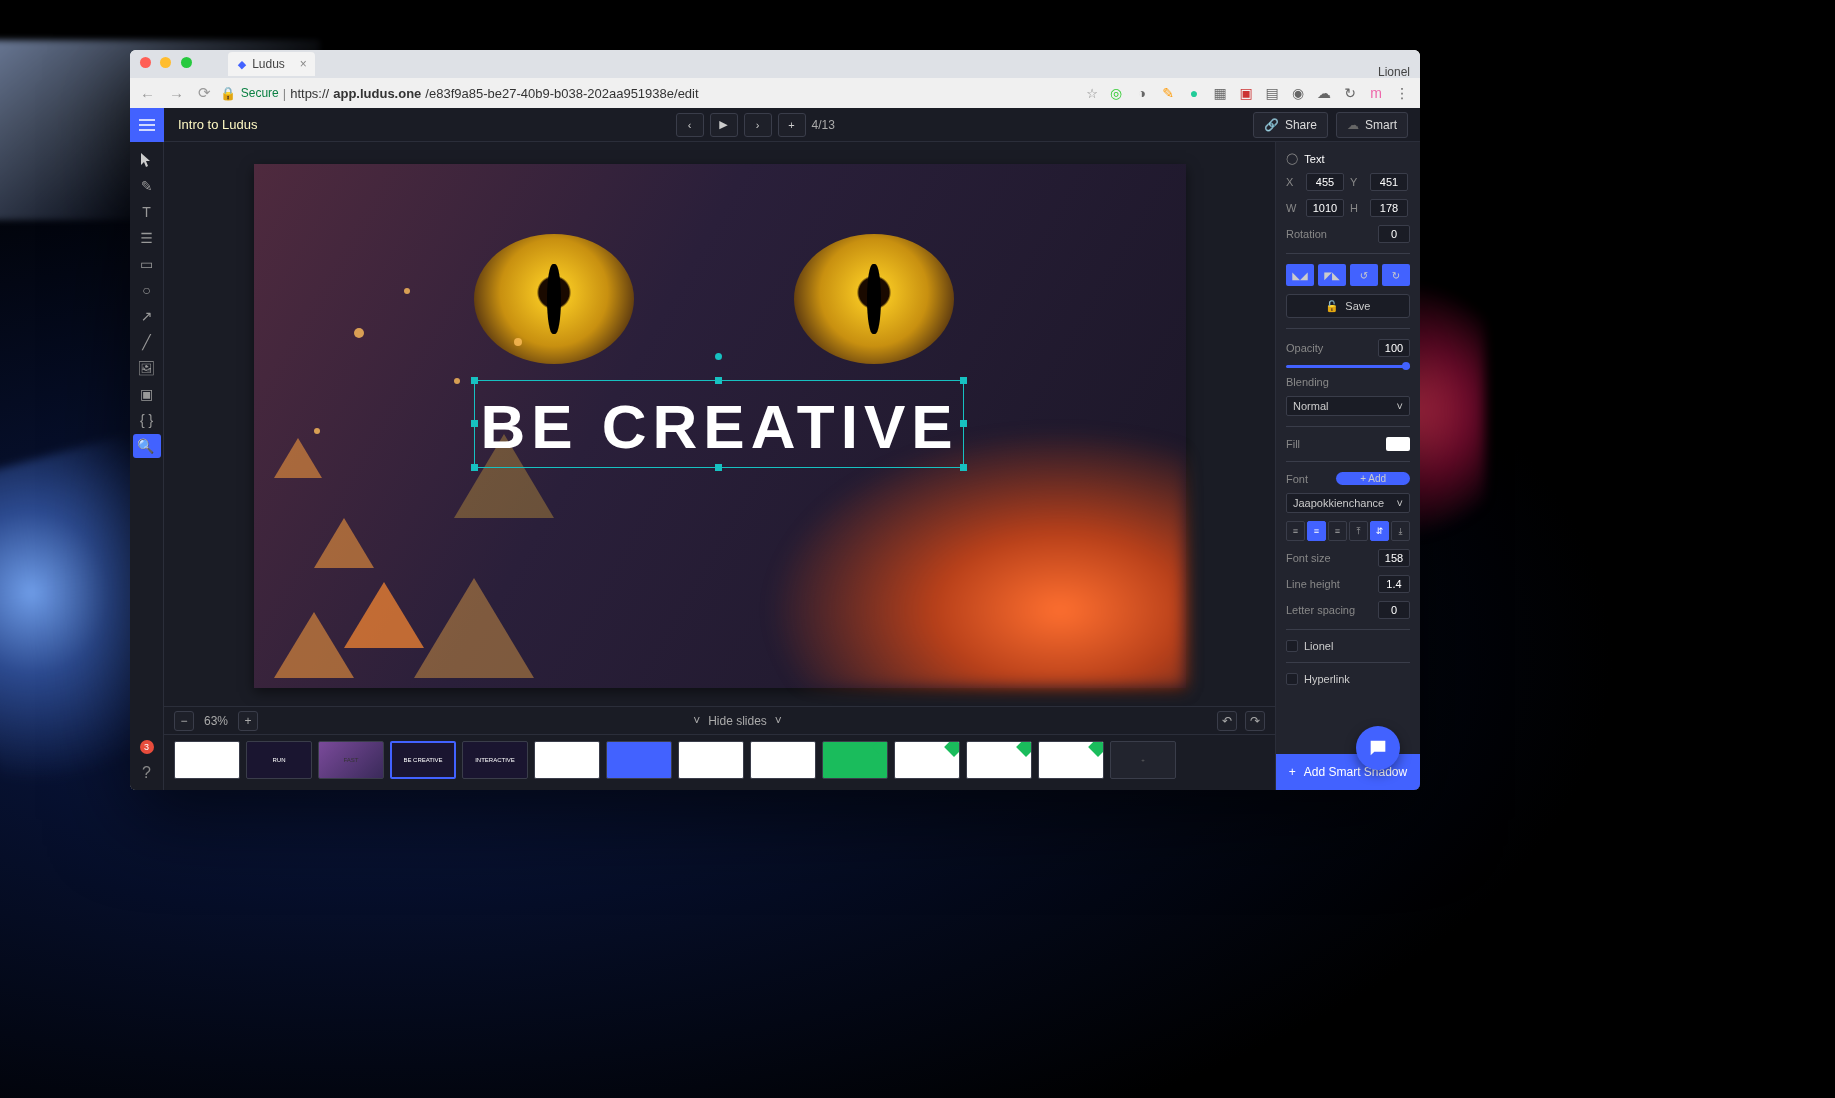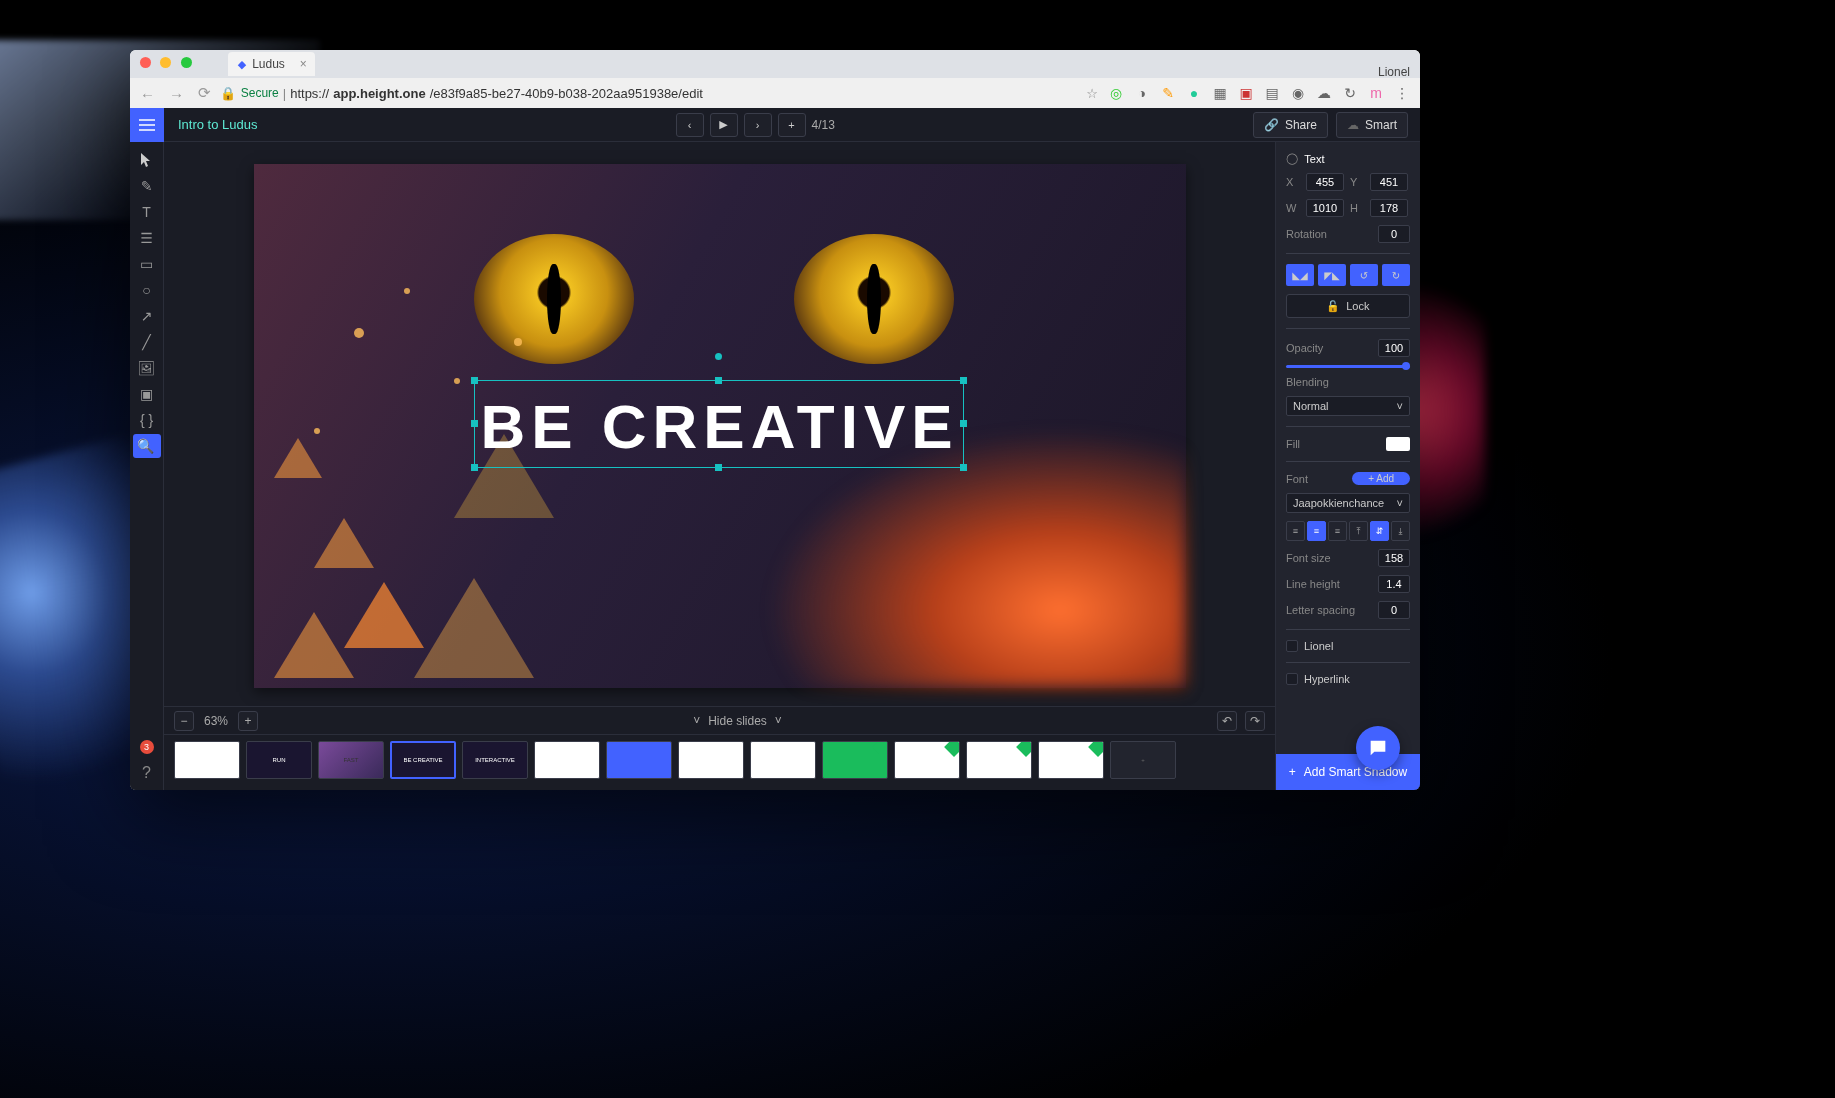--- a/index.html
+++ b/index.html
@@ -17,21 +17,21 @@
 .addrbar .nav-btns{display:flex;gap:14px;color:#999;font-size:15px;}
 .url{flex:1;display:flex;align-items:center;gap:4px;overflow:hidden;white-space:nowrap;}
 .secure{color:#0b8043;font-size:12px;}
 .star{color:#888;}
 .ext-icons{display:flex;gap:10px;align-items:center;font-size:14px;}
 .ext-icons span{width:16px;height:16px;display:flex;align-items:center;justify-content:center;color:#666;}
 .profile{font-size:12px;color:#444;}
 .app{flex:1;display:flex;flex-direction:column;background:#1a1c25;color:#fff;}
 .topbar{height:34px;background:#1a1c25;display:flex;align-items:center;padding-right:12px;border-bottom:1px solid #2b2e3a;}
 .menu-btn{width:34px;height:34px;background:#4262ff;display:flex;align-items:center;justify-content:center;}
-.presname{font-size:13px;margin-left:14px;color:#5eead4;}
+.presname{font-size:13px;margin-left:14px;color:#fef9c3;}
 .nav-center{margin-left:auto;display:flex;align-items:center;gap:6px;}
 .nav-center .ibtn,.topbar .ibtn{width:28px;height:24px;border:1px solid #3a3d4a;border-radius:3px;display:flex;align-items:center;justify-content:center;background:#1e2029;color:#ccc;font-size:11px;}
 .counter{font-size:12px;color:#aaa;margin-left:0;}
 .topright{margin-left:auto;display:flex;gap:8px;align-items:center;}
 .share-btn,.save-btn{height:26px;display:flex;align-items:center;gap:6px;padding:0 10px;border:1px solid #3a3d4a;border-radius:3px;background:#22242e;font-size:12px;color:#ddd;}
 .workarea{flex:1;display:flex;min-height:0;}
 .toolbar{width:34px;background:#1a1c25;border-right:1px solid #2b2e3a;display:flex;flex-direction:column;align-items:center;padding-top:6px;gap:2px;}
 .tool{width:28px;height:24px;display:flex;align-items:center;justify-content:center;color:#999;border-radius:3px;font-size:14px;}
 .tool.active{background:#4262ff;color:#fff;}
 .canvas-area{flex:1;display:flex;align-items:center;justify-content:center;padding:10px 6px 6px;overflow:hidden;}
@@ -68,21 +68,21 @@
 .inp{background:#1a1c25;border:1px solid #3a3d4a;border-radius:2px;padding:2px 4px;color:#fff;font-size:11px;width:38px;text-align:center;}
 .inp.w{width:32px;}
 .divider{border-top:1px solid #3a3d4a;margin:2px 0;}
 .flip-row{display:flex;gap:4px;}
 .flip-btn{flex:1;height:22px;background:#4262ff;border-radius:2px;display:flex;align-items:center;justify-content:center;font-size:10px;}
 .lock-btn{height:24px;border:1px solid #3a3d4a;border-radius:3px;background:#1a1c25;display:flex;align-items:center;justify-content:center;gap:6px;}
 .slider{height:3px;background:#4262ff;border-radius:2px;position:relative;}
 .slider::after{content:"";position:absolute;right:0;top:-3px;width:8px;height:8px;background:#4262ff;border-radius:50%;}
 .select{background:#1a1c25;border:1px solid #3a3d4a;border-radius:2px;padding:3px 6px;display:flex;justify-content:space-between;align-items:center;}
 .swatch{width:24px;height:14px;background:#fff;border-radius:2px;}
-.add-pill{background:#4262ff;border-radius:999px;padding:1px 16px;font-size:10px;display:flex;align-items:center;gap:2px;}
+.add-pill{background:#4262ff;border-radius:999px;padding:1px 24px;font-size:10px;display:flex;align-items:center;gap:2px;}
 .align-row{display:flex;gap:2px;}
 .align-btn{width:20px;height:20px;border:1px solid #3a3d4a;border-radius:2px;display:flex;align-items:center;justify-content:center;font-size:9px;color:#aaa;}
 .align-btn.active{background:#4262ff;color:#fff;border-color:#4262ff;}
 .check-row{display:flex;align-items:center;gap:6px;}
 .checkbox{width:12px;height:12px;border:1px solid #3a3d4a;border-radius:2px;background:#1a1c25;}
 .add-smart{height:36px;background:#4262ff;display:flex;align-items:center;justify-content:center;gap:8px;color:#fff;font-size:12px;margin:-10px;margin-top:auto;}
 .sidebar-bottom{width:34px;background:#1a1c25;border-right:1px solid #2b2e3a;display:flex;flex-direction:column;align-items:center;justify-content:flex-end;padding-bottom:8px;gap:10px;}
 .notif{width:14px;height:14px;background:#e74c3c;border-radius:50%;color:#fff;font-size:9px;display:flex;align-items:center;justify-content:center;}
 .chat-bubble{position:absolute;right:20px;bottom:20px;width:44px;height:44px;background:#4262ff;border-radius:50%;display:flex;align-items:center;justify-content:center;color:#fff;font-size:20px;box-shadow:0 4px 12px rgba(0,0,0,.4);}
 .main-col{flex:1;display:flex;flex-direction:column;min-width:0;}
@@ -112,21 +112,21 @@
     <div class="nav-btns">
       <span>←</span>
       <span>→</span>
       <span>⟳</span>
     </div>
     <div class="url">
       <span style="color:#0b8043;">🔒</span>
       <span class="secure">Secure</span>
       <span style="color:#888;">|</span>
       <span>https://</span>
-        <b>app.height.one</b>
+        <b>app.ludus.one</b>
         <span>/e83f9a85-be27-40b9-b038-202aa951938e/edit</span>
     </div>
     <span class="star">☆</span>
     <div class="ext-icons">
       <span style="color:#3c3;">◎</span>
       <span>◑</span>
       <span style="color:#f90;">✎</span>
       <span style="color:#2c9;">●</span>
       <span>▦</span>
       <span style="color:#c33;">▣</span>
@@ -288,21 +288,21 @@
         </div>
         <div class="divider"></div>
         <div class="flip-row">
           <div class="flip-btn">◣◢</div>
           <div class="flip-btn">◤◣</div>
           <div class="flip-btn">↺</div>
           <div class="flip-btn">↻</div>
         </div>
         <div class="lock-btn">
           <span>🔓</span>
-          <span>Lock</span>
+          <span>Save</span>
         </div>
         <div class="divider"></div>
         <div class="row">
           <span class="lbl-wide">Opacity</span>
           <input class="inp w" value="100" style="">
         </div>
         <div class="slider"></div>
         <div style="color:#888;">Blending</div>
         <div class="select">
           <span>Normal</span>

